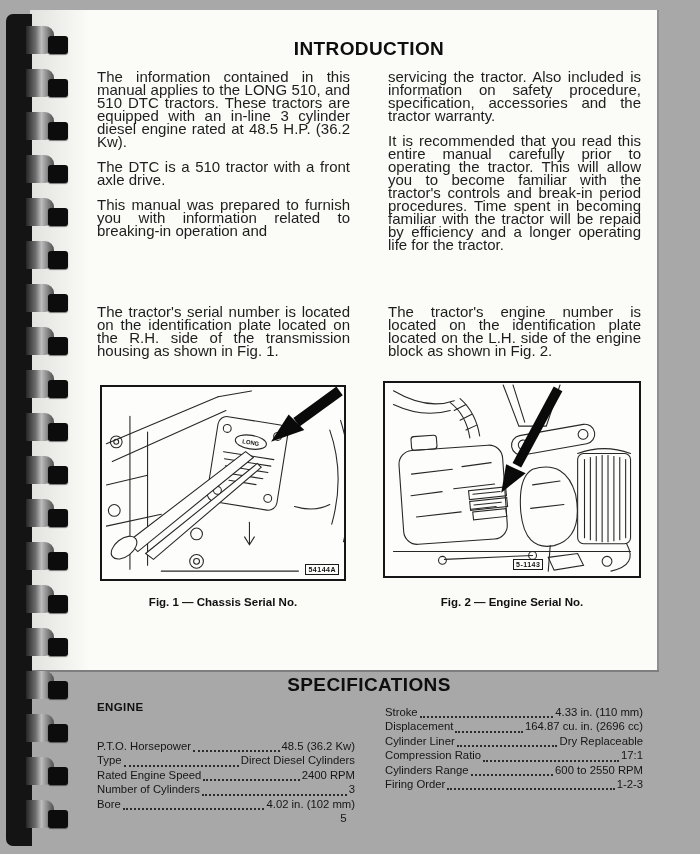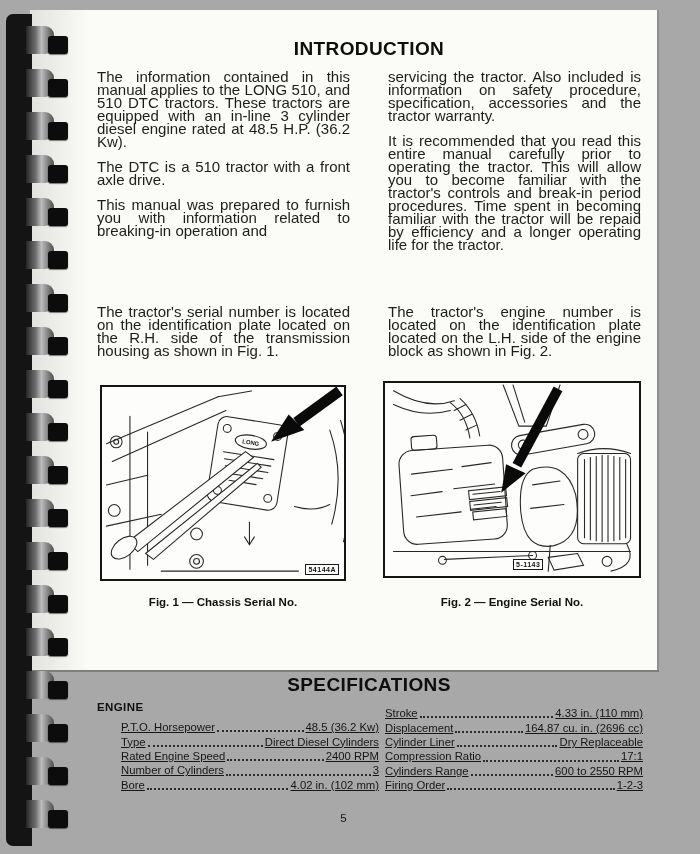--- a/index.html
+++ b/index.html
@@ -59,21 +59,21 @@
   }
   .caption {
     position:absolute; text-align:center;
     font-size:11.5px; font-weight:bold; color:#101010;
   }
   
   .subhead {
     position:absolute; font-size:11.5px; font-weight:bold; letter-spacing:.4px; color:#101010;
   }
   .spec-col { position:absolute; font-size:11.3px; color:#161616; }
-  .spec-row { display:flex; align-items:center; height:14.4px; white-space:nowrap;text-decoration:underline; }
+  .spec-row { display:flex; align-items:flex-start; height:14.4px; white-space:nowrap; }
   .spec-row .leader {
     flex:1; min-width:10px; margin:0 2px 2px 2px;
     border-bottom:2px dotted #2b2b2b; align-self:flex-end; height:9px;
   }
   .page-num {
     position:absolute; left:0; width:627px; text-align:center;
     font-size:11.5px; color:#181818;
   }
   .lineart { stroke:#272727; stroke-width:1.1; fill:none; stroke-linecap:round; }
 </style>
@@ -220,21 +220,21 @@
       <span class="fig-tag" style="left:128px; bottom:6px;">5-1143</span>
     </div>
 
     <div class="caption" style="left:70px; top:586px; width:246px;">Fig. 1 — Chassis Serial No.</div>
     <div class="caption" style="left:353px; top:586px; width:258px;">Fig. 2 — Engine Serial No.</div>
 
     <div class="h1" style="top:664px;">SPECIFICATIONS</div>
 
     <div class="subhead" style="left:67px; top:691px;text-align:center;">ENGINE</div>
 
-    <div class="spec-col" style="left:67px; top:710px; width:258px;margin-left:24px;">
+    <div class="spec-col" style="left:67px; top:730px; width:258px;">
       <div class="spec-row">
         <span>P.T.O. Horsepower</span>
         <span class="leader"></span>
         <span>48.5 (36.2 Kw)</span>
       </div>
       <div class="spec-row">
         <span>Type</span>
         <span class="leader"></span>
         <span>Direct Diesel Cylinders</span>
       </div>

